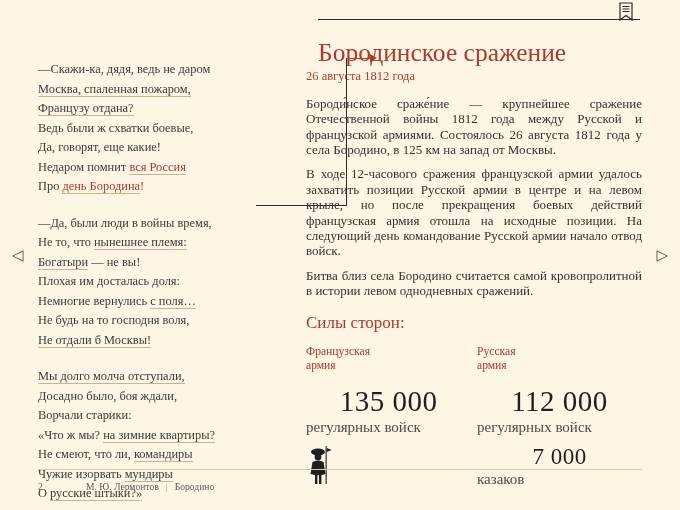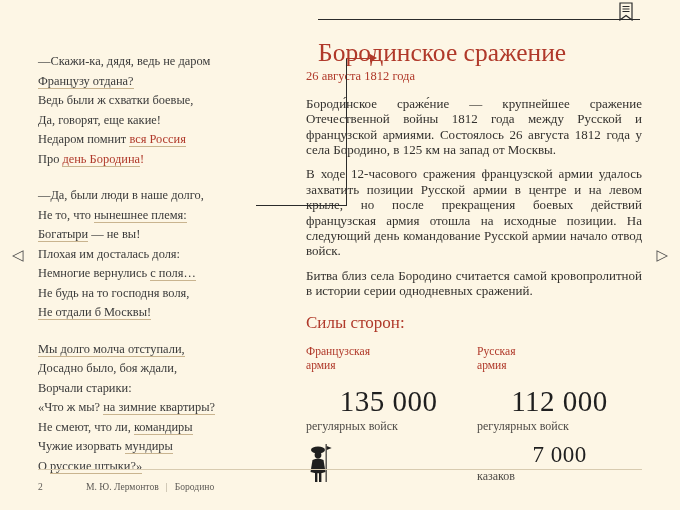--- a/index.html
+++ b/index.html
@@ -42,21 +42,21 @@
   .columns { display: flex; }
 
   
   .poem {
     width: 268px;
     padding-top: 12px;
     font-size: 12.4px;
     line-height: 19.5px;
     color: #3a3a3a;
   }
-  .stanza { margin-bottom: 17px; }
+  .stanza { margin-bottom: 17px; margin-top: 8px; }
   .poem .line { white-space: nowrap; }
   .u { border-bottom: 1px solid #c9b48f; }
   .em { color: #b0392a; }
 
   
   .bracket {
     position: absolute;
     left: 266px; top: 18px;
     width: 62px; height: 148px;
   }
@@ -123,21 +123,21 @@
   }
   .force-num {
     font-size: 29px;
     letter-spacing: 0.5px;
     line-height: 1;
     color: #1f1f1f;
     margin-bottom: 3px;
     text-align: center;
   }
   .force-sub {
-    font-size: 12px;
+    font-size: 15px;
     color: #4d4a46;
     margin-bottom: 9px;
   }
   .force-num.small { font-size: 23px; }
 
   .soldiers { margin-top: 4px; height: 42px; }
 
   
   .footer-rule {
     position: absolute; left: 38px; right: 38px; bottom: 40px;
@@ -169,29 +169,30 @@
 <div class="nav-arrow nav-left">◁</div>
 <div class="nav-arrow nav-right">▷</div>
 
 <div class="page">
   <div class="columns">
 
     <div class="poem">
 
       <div class="stanza">
         <div class="line"><span>—Скажи-ка, дядя, ведь не даром</span></div>
+        <div class="line"><span class="u">Москва, спаленная пожаром,</span></div>
         <div class="line"><span class="u">Французу отдана?</span></div>
         <div class="line"><span>Ведь были ж схватки боевые,</span></div>
         <div class="line"><span>Да, говорят, еще какие!</span></div>
         <div class="line">Недаром помнит <span class="em u">вся Россия</span></div>
         <div class="line">Про <span class="em u">день Бородина</span><span class="em">!</span></div>
       </div>
 
       <div class="stanza">
-        <div class="line"><span>—Да, были люди в наше долго,</span></div>
+        <div class="line"><span>—Да, были люди в войны время,</span></div>
         <div class="line">Не то, что <span class="u">нынешнее племя:</span></div>
         <div class="line"><span class="u">Богатыри</span> — не вы!</div>
         <div class="line"><span>Плохая им досталась доля:</span></div>
         <div class="line">Немногие вернулись <span class="u">с поля…</span></div>
         <div class="line"><span>Не будь на то господня воля,</span></div>
         <div class="line"><span class="u">Не отдали б Москвы!</span></div>
       </div>
 
       <div class="stanza">
         <div class="line"><span class="u">Мы долго молча отступали,</span></div>
@@ -211,21 +212,21 @@
       <div class="hline-top"></div>
       <div class="arrow"></div>
     </div>
 
     <div class="article">
       <h1 class="art-title">Бородинское сражение</h1>
       <div class="art-date">26 августа 1812 года</div>
 
       <p class="art-p">Бороди́нское сраже́ние — крупнейшее сражение Отечественной войны 1812 года между Русской и французской армиями. Состоялось 26 августа 1812 года у села Бородино, в 125 км на запад от Москвы.</p>
       <p class="art-p">В ходе 12-часового сражения французской армии удалось захватить позиции Русской армии в центре и на левом крыле, но после прекращения боевых действий французская армия отошла на исходные позиции. На следующий день командование Русской армии начало отвод войск.</p>
-      <p class="art-p">Битва близ села Бородино считается самой кровопролитной в истории серии однодневных сражений.</p>
+      <p class="art-p">Битва близ села Бородино считается самой кровопролитной в истории левом однодневных сражений.</p>
 
       <h2 class="forces-title">Силы сторон:</h2>
 
       <div class="forces">
 
         <div class="force-col">
           <div class="force-name">Французская<br>армия</div>
           <div class="force-num">135 000</div>
           <div class="force-sub">регулярных войск</div>
           <div class="soldiers">

